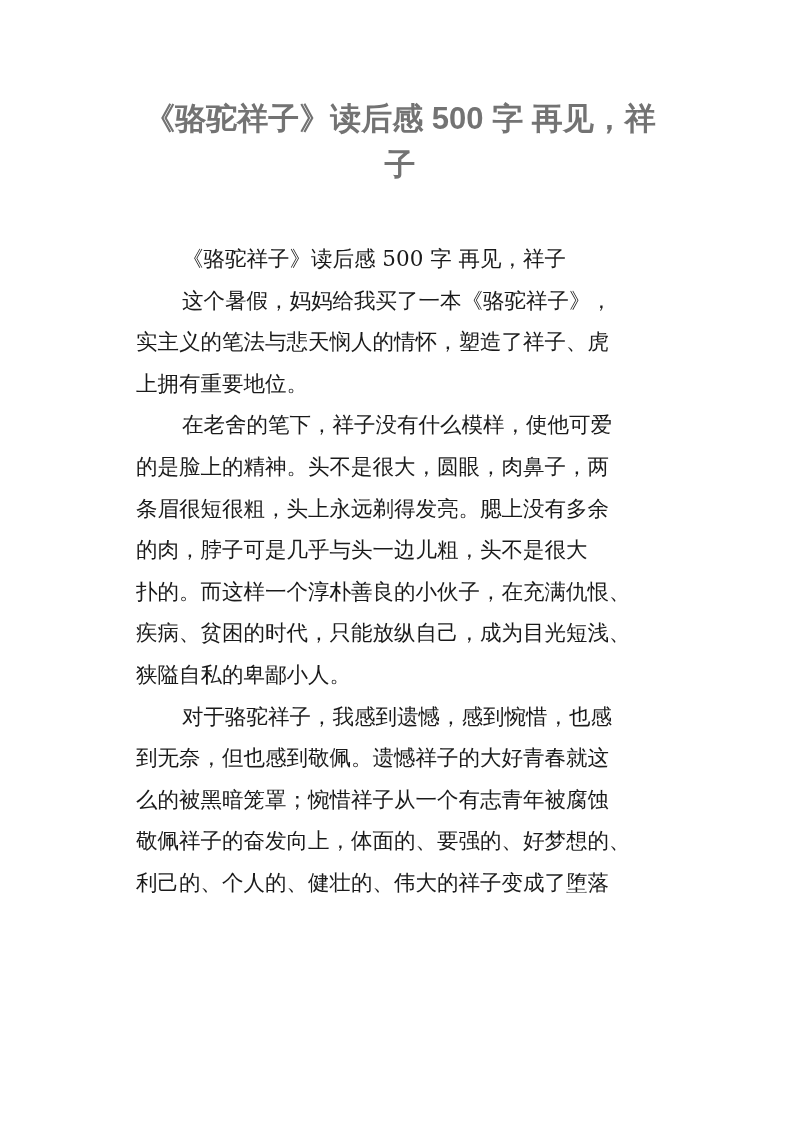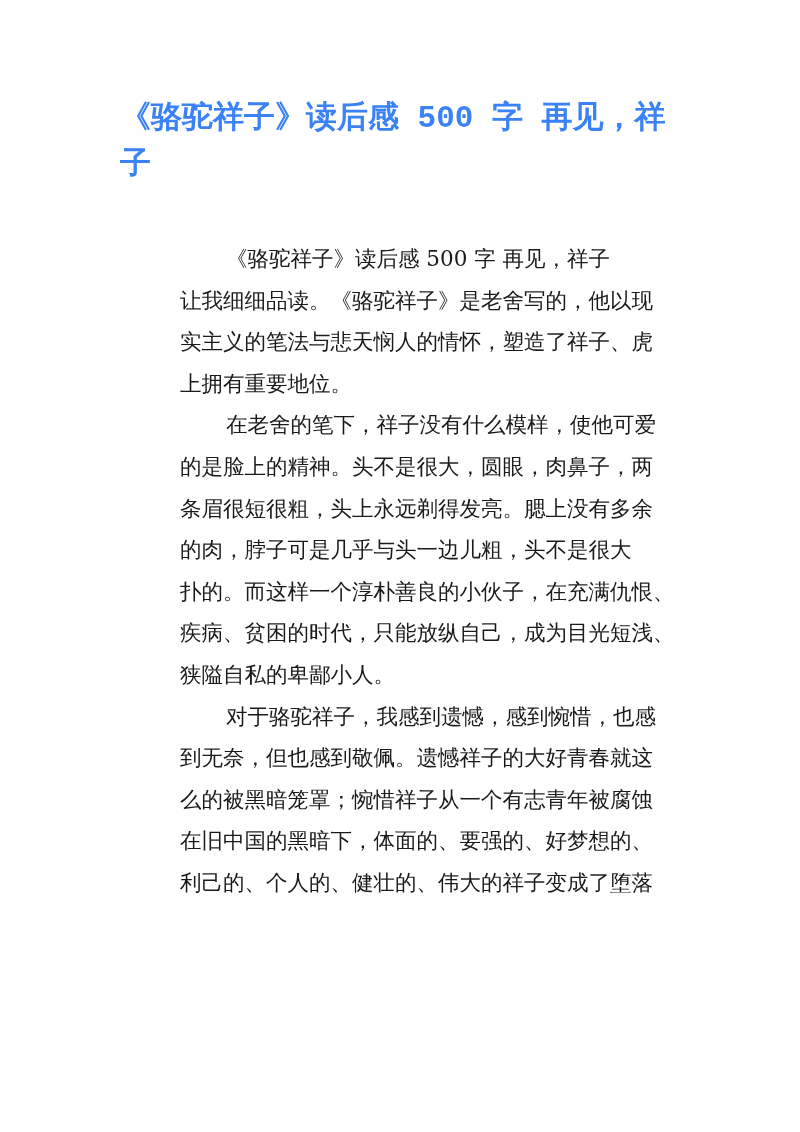--- a/index.html
+++ b/index.html
@@ -1,51 +1,51 @@
 <!DOCTYPE html>
 <html><head>
   <meta charset="utf-8">
   <style>
     html, body { margin: 0; padding: 0; background: #ffffff; }
     body { width: 800px; height: 1132px; position: relative; overflow: hidden; }
     .page { position: absolute; left: 0; top: 0; width: 800px; height: 1132px; background: #fff; }
     .title {
       position: absolute; left: 120px; top: 96px; width: 560px;
-      text-align: left; font-family: Liberation Mono, monospace;
-      font-weight: bold; font-size: 31px; line-height: 46px; color: #3b82f6;
+      text-align: center; font-family: Liberation Sans, sans-serif;
+      font-weight: bold; font-size: 31px; line-height: 46px; color: #737373;
       letter-spacing: 0px;
     }
     .body {
       position: absolute; left: 136px; top: 238px; width: 532px;
       font-family: "DejaVu Serif", "Liberation Serif", serif;
-      font-size: 21.5px; line-height: 41.6px; color: #1a1a1a; margin-left: 44px;
+      font-size: 21.5px; line-height: 41.6px; color: #1a1a1a;
     }
     .line { white-space: nowrap; display: block; height: 41.6px; }
     .indent { padding-left: 46px; }
   </style>
 </head>
 <body>
 
 <div class="page">
   <div class="title">
     <div>《骆驼祥子》读后感 500 字  再见，祥</div>
     <div>子</div>
   </div>
 
   <div class="body">
     <span class="line indent">《骆驼祥子》读后感 500 字  再见，祥子</span>
-    <span class="line">让我细细品读。《骆驼祥子》是老舍写的，他以现</span>
+    <span class="line indent">这个暑假，妈妈给我买了一本《骆驼祥子》，</span>
     <span class="line">实主义的笔法与悲天悯人的情怀，塑造了祥子、虎</span>
     <span class="line">上拥有重要地位。</span>
     <span class="line indent">在老舍的笔下，祥子没有什么模样，使他可爱</span>
     <span class="line">的是脸上的精神。头不是很大，圆眼，肉鼻子，两</span>
     <span class="line">条眉很短很粗，头上永远剃得发亮。腮上没有多余</span>
     <span class="line">的肉，脖子可是几乎与头一边儿粗，头不是很大</span>
     <span class="line">扑的。而这样一个淳朴善良的小伙子，在充满仇恨、</span>
     <span class="line">疾病、贫困的时代，只能放纵自己，成为目光短浅、</span>
     <span class="line">狭隘自私的卑鄙小人。</span>
     <span class="line indent">对于骆驼祥子，我感到遗憾，感到惋惜，也感</span>
     <span class="line">到无奈，但也感到敬佩。遗憾祥子的大好青春就这</span>
     <span class="line">么的被黑暗笼罩；惋惜祥子从一个有志青年被腐蚀</span>
-    <span class="line">在旧中国的黑暗下，体面的、要强的、好梦想的、</span>
+    <span class="line">敬佩祥子的奋发向上，体面的、要强的、好梦想的、</span>
     <span class="line">利己的、个人的、健壮的、伟大的祥子变成了堕落</span>
   </div>
 </div>
 
 </body></html>

